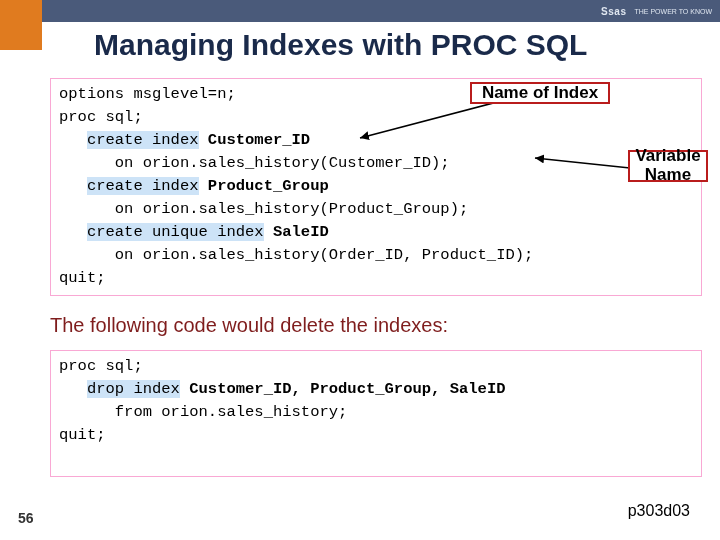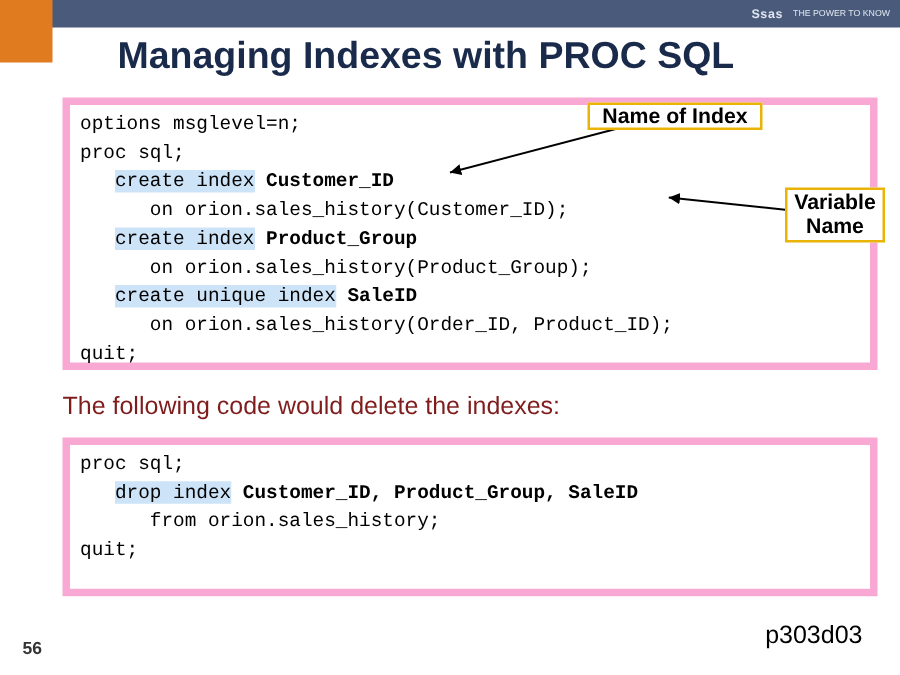--- a/index.html
+++ b/index.html
@@ -44,21 +44,21 @@
     position: absolute;
     top: 28px;
     left: 50px;
     font-size: 30px;
     font-weight: bold;
     color: #1a2a4a;
     margin-left: 44px;
   }
   .codebox {
     position: absolute;
-    border: 6px solid #f9a8d4;
+    border: 1px solid #f9a8d4;
     background: #fff;
     font-family: "Courier New", monospace;
     font-size: 15.5px;
     line-height: 23px;
     color: #000;
     padding: 4px 8px;
     white-space: pre;
   }
   .codebox1 {
     top: 78px;
@@ -77,45 +77,45 @@
   .midtext {
     position: absolute;
     top: 314px;
     left: 50px;
     font-size: 20px;
     color: #7f1d1d;
   }
   .callout {
     position: absolute;
     background: #fff;
-    border: 2px solid #eab308;
+    border: 2px solid #b91c1c;
     font-weight: bold;
     font-size: 17px;
     text-align: center;
     display: flex;
     align-items: center;
     justify-content: center;
     padding: 2px 6px;
     line-height: 1.1;
   }
   .callout1 { top: 82px; left: 470px; width: 140px; height: 22px; }
-  .callout2 { top: 150px; left: 628px; width: 80px; height: 44px; }
+  .callout2 { top: 150px; left: 628px; width: 80px; height: 32px; }
   .slidenum {
     position: absolute;
     bottom: 14px;
     left: 18px;
     font-size: 14px;
     color: #333;
     font-weight: bold;
   }
   .ref {
     position: absolute;
     bottom: 20px;
     right: 30px;
-    font-size: 20px;
+    font-size: 16px;
     color: #000;
   }
   svg.arrows {
     position: absolute;
     top: 78px;
     left: 50px;
     width: 652px;
     height: 218px;
     pointer-events: none;
   }

